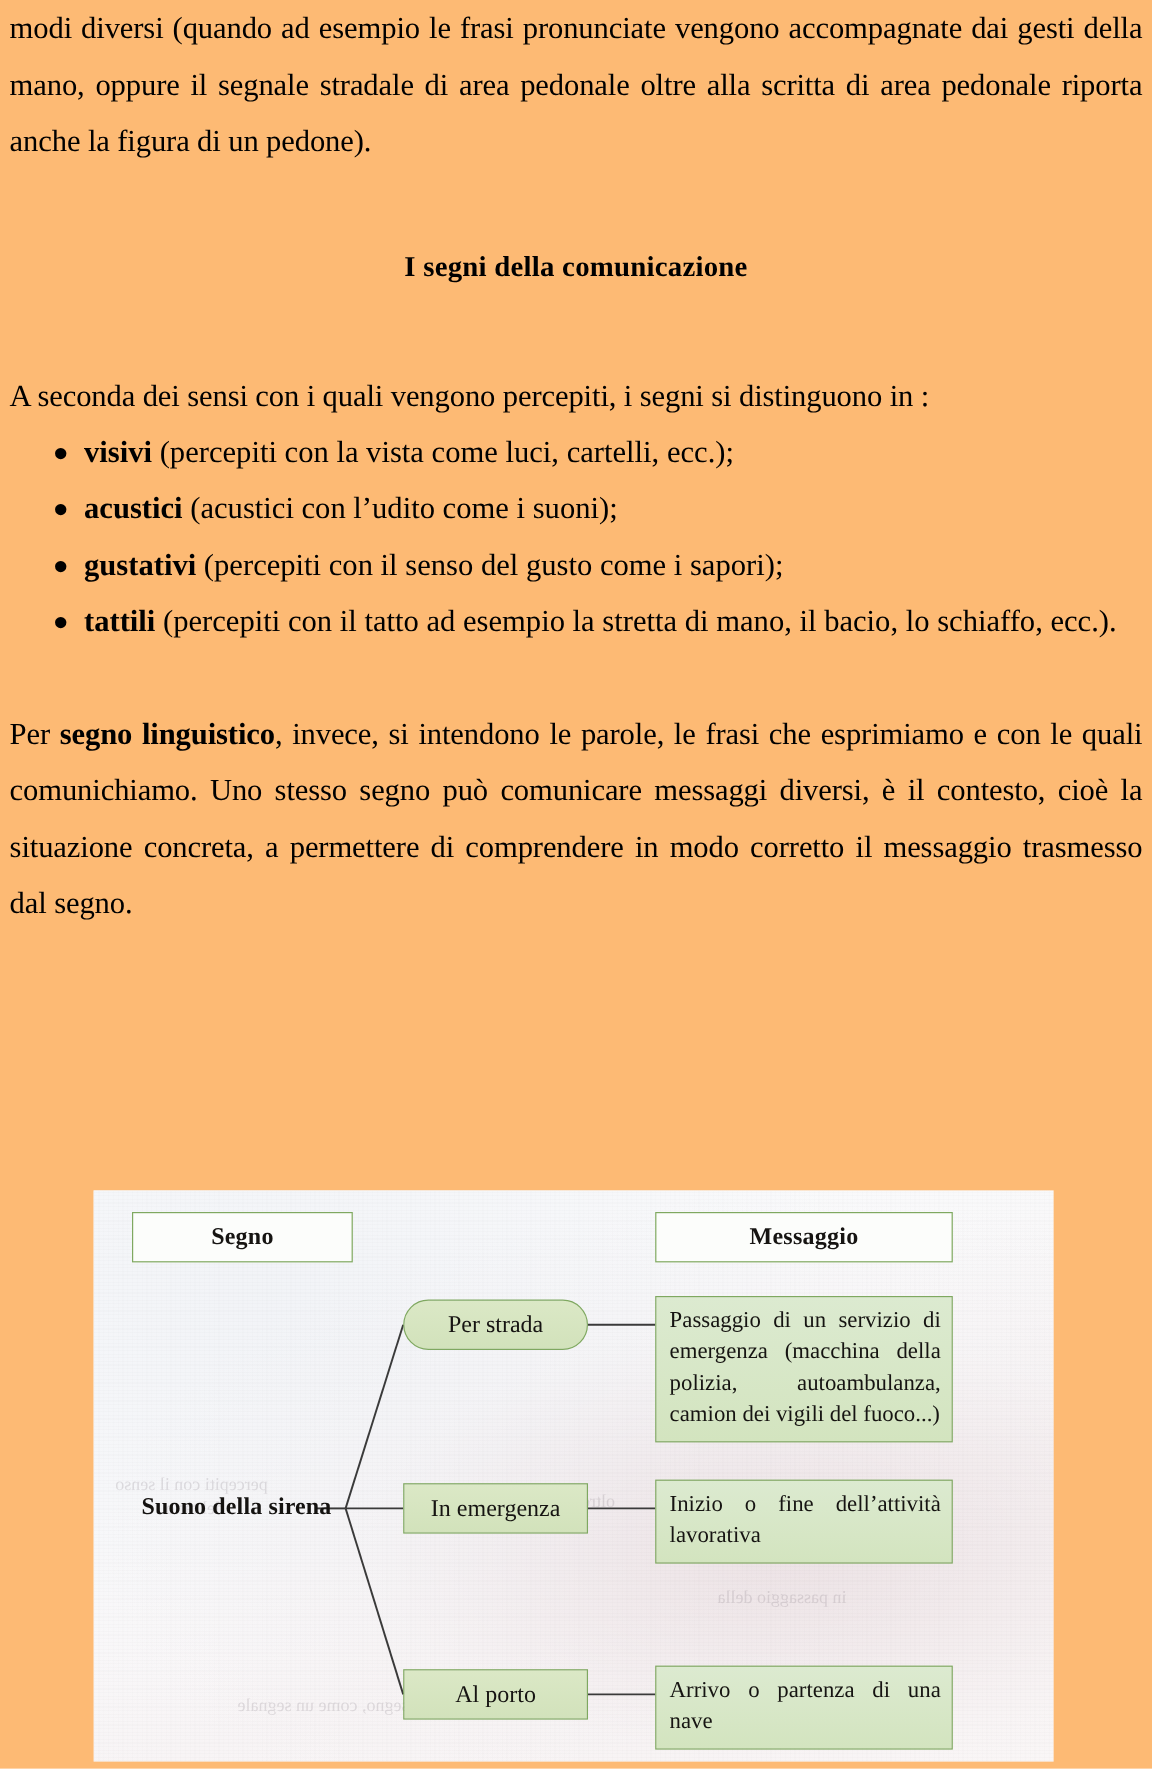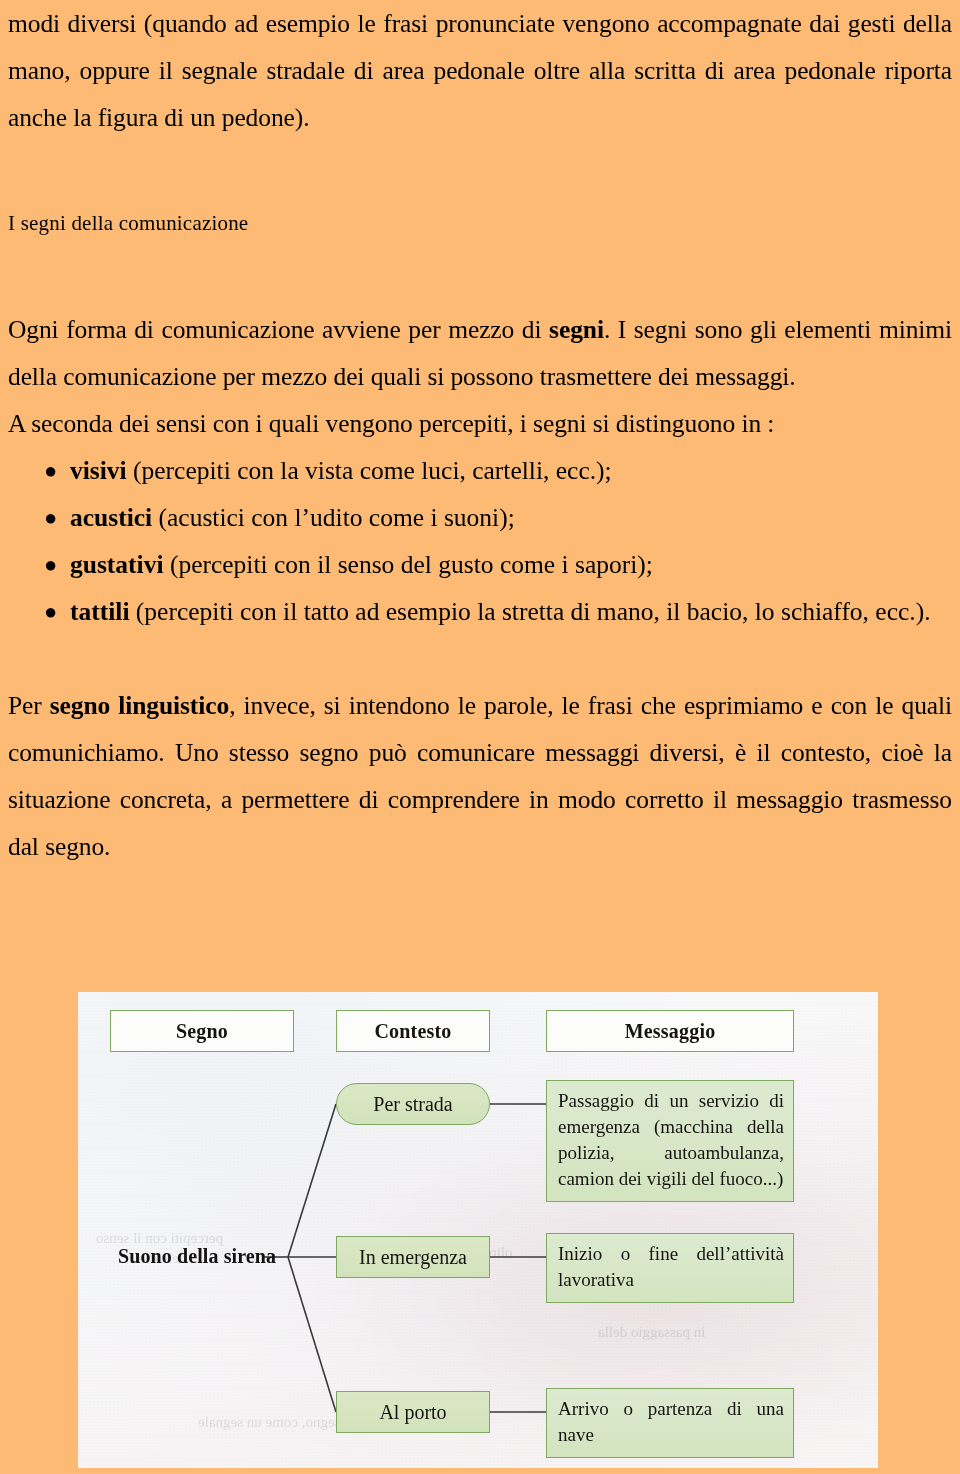--- a/index.html
+++ b/index.html
@@ -40,24 +40,24 @@
     text-align: justify;
     text-justify: inter-word;
     letter-spacing: -0.1px;
   }
   p.para.nojust { text-align: left; }
 
   .b { font-weight: bold; }
 
   h2.doc-heading {
     margin: 0;
-    font-size: 21px;
-    line-height: 47px;
-    font-weight: normal;
-    text-align: left;
+    font-size: 24px;
+    line-height: 47px;
+    font-weight: bold;
+    text-align: center;
     letter-spacing: 0.2px;
   }
 
   .spacer-lg { height: 47px; }
   .spacer-sm { height: 12px; }
 
   ul.signs {
     margin: 0;
     padding: 0;
     list-style: none;
@@ -172,21 +172,20 @@
     <p class="para">modi diversi (quando ad esempio le frasi pronunciate vengono accompagnate dai gesti della mano, oppure il segnale stradale di area pedonale oltre alla scritta di area pedonale riporta anche la figura di un pedone).</p>
 
     <div class="spacer-lg"></div>
     <div class="spacer-sm"></div>
 
     <h2 class="doc-heading">I segni della comunicazione</h2>
 
     <div class="spacer-lg"></div>
     <div class="spacer-sm"></div>
 
-    <p class="para"><span>Ogni forma di comunicazione avviene per mezzo di </span><span class="b">segni</span><span>. I segni sono gli elementi minimi della comunicazione per mezzo dei quali si possono trasmettere dei messaggi.</span></p>
 
     <p class="para nojust">A seconda dei sensi con i quali vengono percepiti, i segni si distinguono in :</p>
 
     <ul class="signs">
       <li>
         <span class="bullet">●</span><span class="b">visivi</span><span> (percepiti con la vista come luci, cartelli, ecc.);</span>
       </li>
       <li>
         <span class="bullet">●</span><span class="b">acustici</span><span> (acustici con l’udito come i suoni);</span>
       </li>
@@ -220,21 +219,20 @@
       <line x1="210" y1="265" x2="258" y2="112" stroke="#3a3a3a" stroke-width="1.6"></line>
       <line x1="210" y1="265" x2="258" y2="265" stroke="#3a3a3a" stroke-width="1.6"></line>
       <line x1="210" y1="265" x2="258" y2="420" stroke="#3a3a3a" stroke-width="1.6"></line>
 
       <line x1="412" y1="112" x2="468" y2="112" stroke="#3a3a3a" stroke-width="1.6"></line>
       <line x1="412" y1="265" x2="468" y2="265" stroke="#3a3a3a" stroke-width="1.6"></line>
       <line x1="412" y1="420" x2="468" y2="420" stroke="#3a3a3a" stroke-width="1.6"></line>
     </svg>
 
     <div class="node header" style="left:32px; top:18px; width:184px; height:42px;">Segno</div>
-    <div class="node header" style="left:258px; top:18px; width:154px; height:42px;">Contesto</div>
     <div class="node header" style="left:468px; top:18px; width:248px; height:42px;">Messaggio</div>
 
     <div class="sign-label" style="left:28px; top:253px;margin-left:12px;">Suono della sirena</div>
 
     <div class="node ctx" style="left:258px; top:91px; width:154px; height:42px;border-radius:21px;">Per strada</div>
     <div class="node msg" style="left:468px; top:88px; width:248px; height:122px;">Passaggio di un servizio di emergenza (macchina della polizia, autoambulanza, camion dei vigili del fuoco...)</div>
 
     <div class="node ctx" style="left:258px; top:244px; width:154px; height:42px;">In emergenza</div>
     <div class="node msg" style="left:468px; top:241px; width:248px; height:70px;">Inizio o fine dell’attività lavorativa</div>
 

